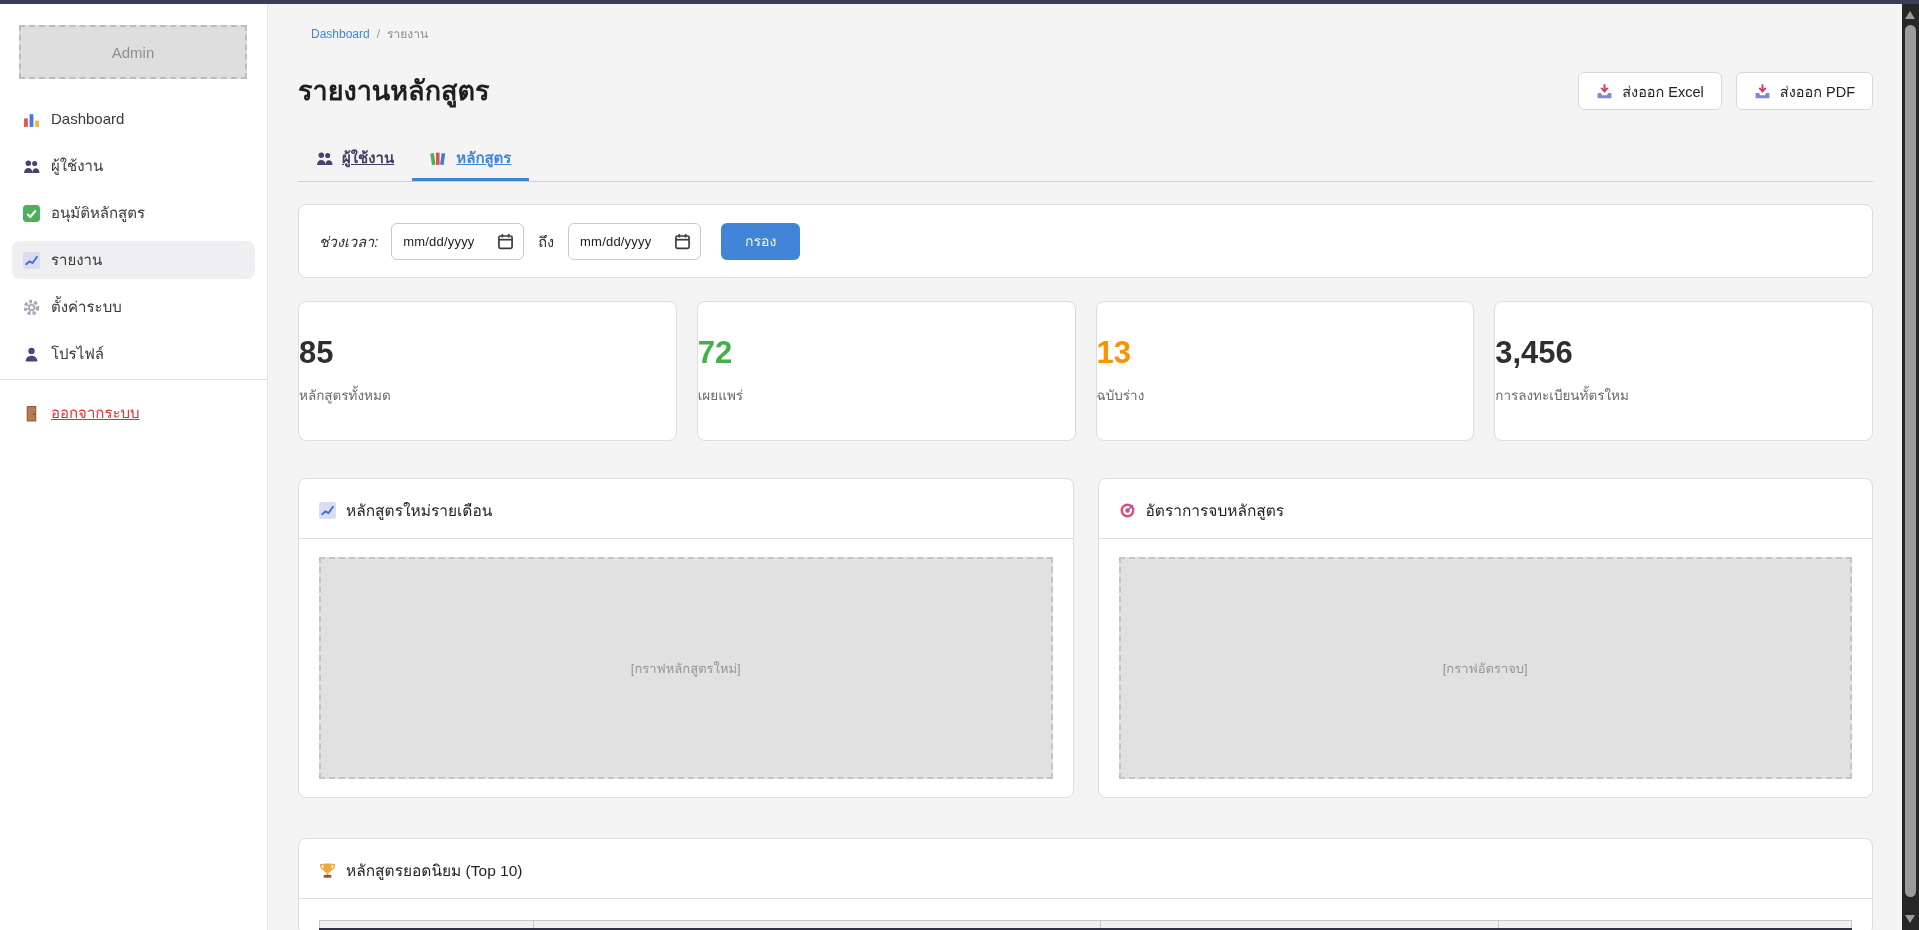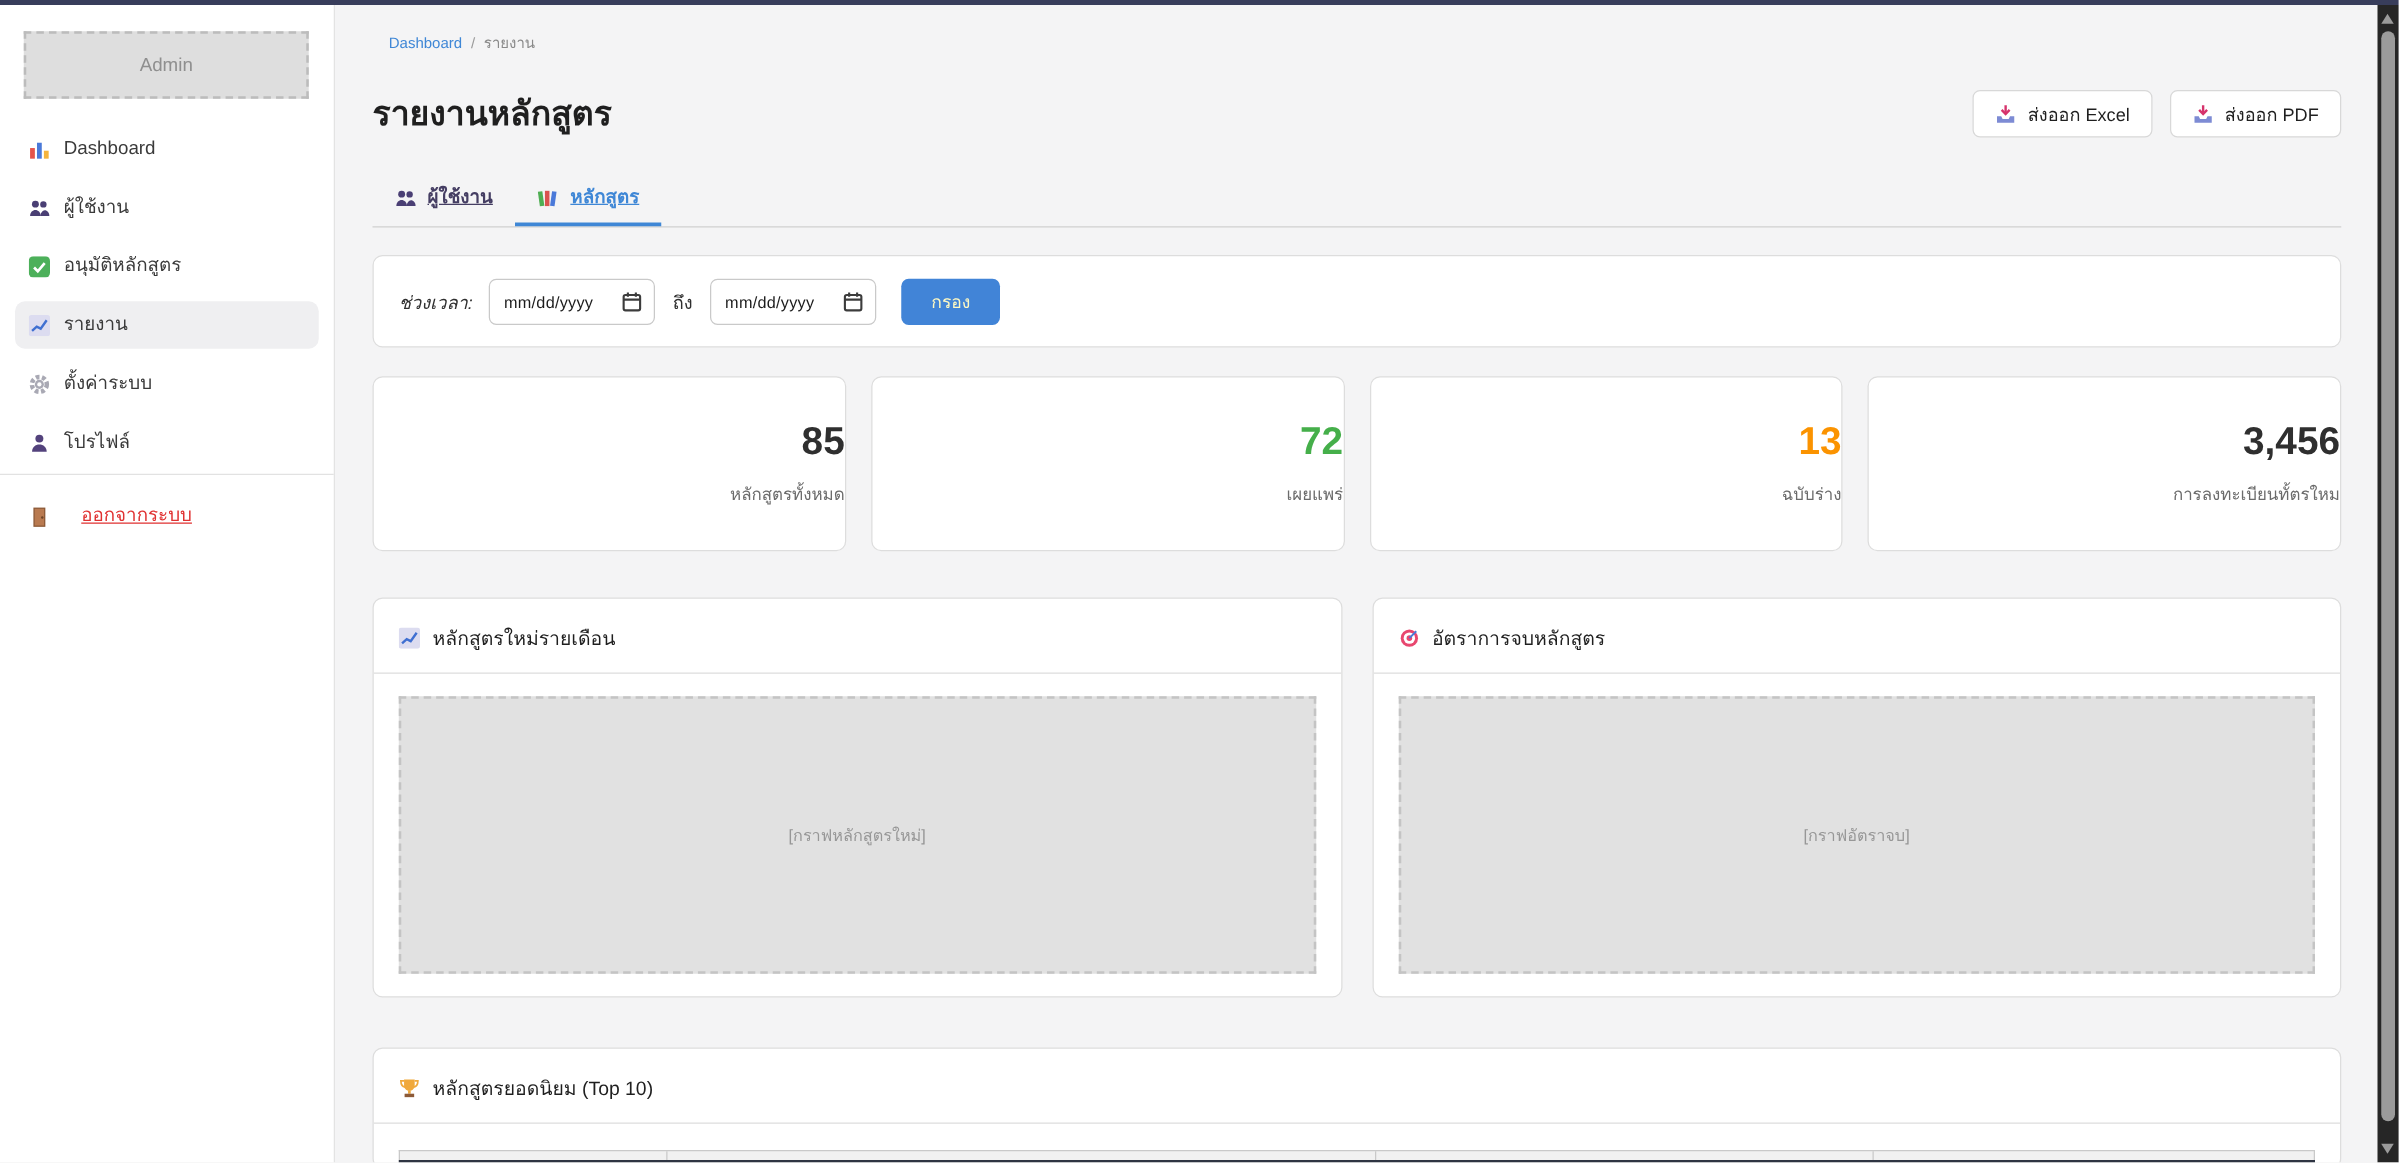--- a/index.html
+++ b/index.html
@@ -20,21 +20,21 @@
   }
   .nav { margin-top:21px; }
   .nav-item {
     display:flex; align-items:center; gap:11px; margin:9px 12px 0; padding:9px 11px;
     font-size:15px; color:#3a3a3a; border-radius:8px; cursor:pointer; line-height:20px;
   }
   .nav-item.active { background:#efeff1; }
   .icon16 { width:17px; height:17px; flex:none; display:block; }
   .nav-divider { height:1px; background:#e2e2e2; margin-top:6px; }
   .logout-item {
-    display:flex; align-items:center; gap:25px; margin:14px 12px 0; padding:9px 11px;
+    display:flex; align-items:center; gap:11px; margin:14px 12px 0; padding:9px 11px;
     font-size:15px; color:#e03131; text-decoration:underline; cursor:pointer; line-height:20px;
   }
 
   
   .main { flex:1; padding:21px 29px 0 30px; overflow:hidden; position:relative; }
   .breadcrumb { font-size:12px; color:#8a8a8a; line-height:18px;margin-left:13px; }
   .breadcrumb .bc-link { color:#3f87d6; text-decoration:none; cursor:pointer; }
   .bc-sep { margin:0 7px; color:#9a9a9a; }
   .header-row { display:flex; align-items:center; justify-content:space-between; margin-top:29px; }
   .page-title { font-size:27px; font-weight:700; color:#1f1f1f; line-height:32px; }
@@ -65,21 +65,21 @@
   }
   .date-text { flex:1; font-size:13px; color:#1c1c1c; letter-spacing:0.2px; }
   .to-label { font-size:14.5px; margin:0 14px; color:#2f2f2f; }
   .filter-btn {
     height:37px; padding:0 24px; margin-left:20px; background:#4184d7; border:none; border-radius:6px;
     color:#fef9c3; font-size:14px; cursor:pointer; font-family:inherit;
   }
 
   
   .stats-row { display:flex; gap:20px; margin-top:23px; height:140px; }
-  .stat-card { flex:1; display:flex; flex-direction:column; align-items:flex-end; justify-content:center; }
+  .stat-card { flex:1; display:flex; flex-direction:column; align-items:flex-start; justify-content:center; }
   .stat-value { font-size:31px; font-weight:700; line-height:34px; }
   .stat-label { font-size:13.5px; color:#6b6b6b; margin-top:14px; }
 
   
   .panels-row { display:flex; gap:24px; margin-top:37px; height:320px; }
   .panel { flex:1; display:flex; flex-direction:column; }
   .panel-header {
     display:flex; align-items:center; gap:10px; padding:19px 20px 15px;
     font-size:15.5px; font-weight:400; color:#1f1f1f; border-bottom:1px solid #ddd;
   }

